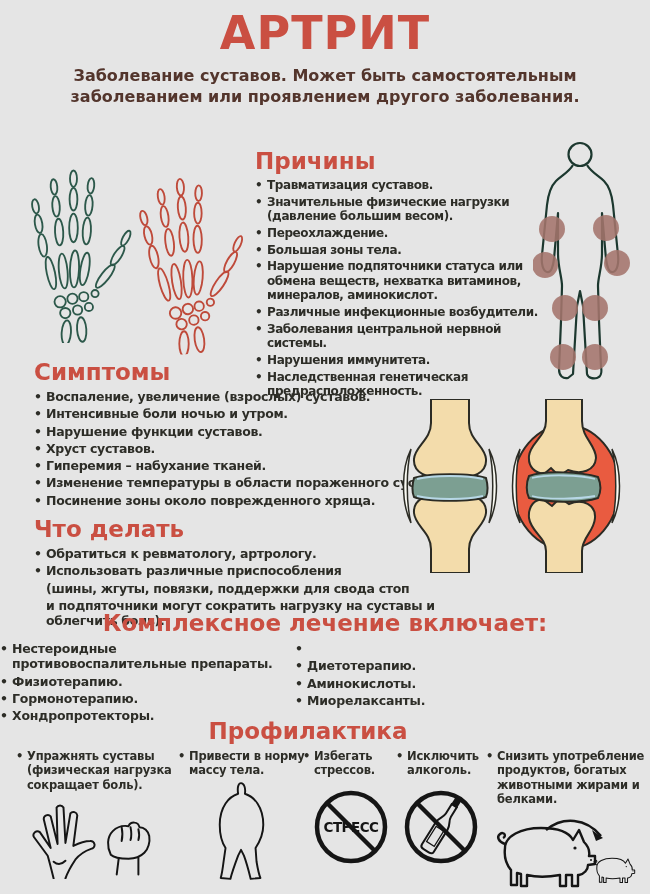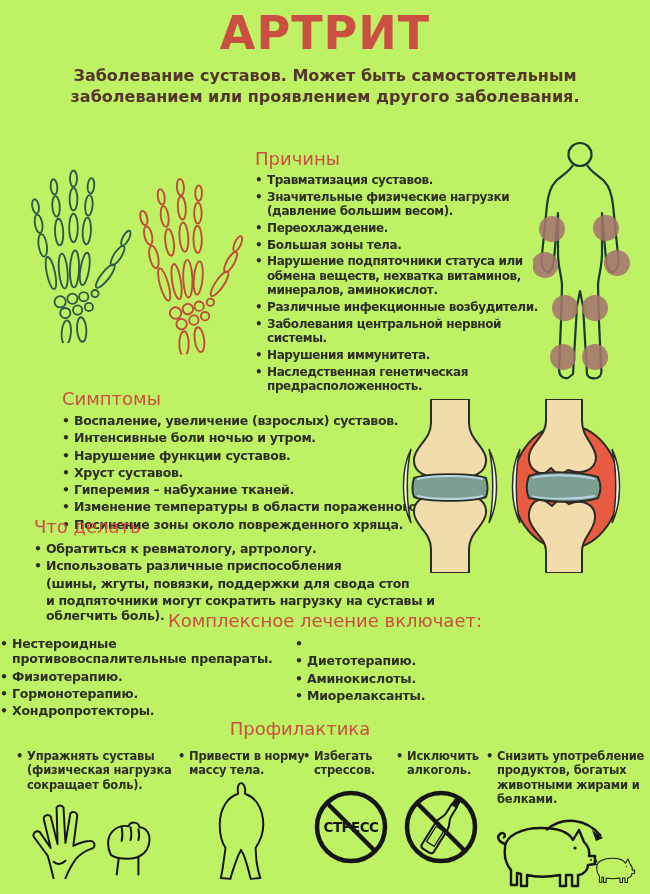--- a/index.html
+++ b/index.html
@@ -1,46 +1,46 @@
 <!DOCTYPE html>
 <html><head>
 <meta charset="utf-8">
 <style>
   html,body{margin:0;padding:0;background:#9aa69d;}
   .poster{
     position:relative;width:650px;height:894px;margin:0 auto;
-    background:#bef264;overflow:hidden;
+    background:#e5e5e5;overflow:hidden;
     font-family:"DejaVu Sans", sans-serif;color:#2d2d27;
   }
   .abs{position:absolute;}
   .title{
     left:0;top:6px;width:650px;text-align:center;
     font-size:46px;font-weight:bold;color:#ca4f42;letter-spacing:1px;
   }
   .subtitle{
     left:30px;top:66px;width:590px;text-align:center;
     font-size:16px;font-weight:bold;color:#53352c;line-height:1.3;
   }
-  .sechead{font-size:18px;font-weight:normal;color:#ca4f42;margin:0 0 4px 0;}
+  .sechead{font-size:23px;font-weight:bold;color:#ca4f42;margin:0 0 4px 0;}
   .center{text-align:center;}
   ul.blist{list-style:none;margin:0;padding:0;font-weight:bold;line-height:1.22;}
   ul.blist li{display:flex;margin:0 0 2px 0;}
   ul.blist .mark{flex:0 0 12px;}
   .causes{left:255px;top:148px;width:300px;}
   .causes ul.blist{font-size:12px;letter-spacing:-0.4px;}
-  .symptoms{left:34px;top:388px;width:462px;margin-left:28px;}
+  .symptoms{left:34px;top:359px;width:462px;}
   .symptoms ul.blist{font-size:12.5px;letter-spacing:-0.3px;}
   .whattodo{left:34px;top:516px;width:470px;}
   .whattodo ul.blist{font-size:12.5px;letter-spacing:-0.3px;}
   .treatment{left:0;top:610px;width:650px;}
   .treat-cols{display:flex;margin-top:5px;text-align:left;}
   .tcol-left{margin-left:95px;width:295px;}
   .tcol-right{width:250px;}
   .treatment ul.blist{font-size:12.5px;letter-spacing:-0.2px;}
-  .prevhead{left:8px;top:718px;width:584px;}
+  .prevhead{left:16px;top:718px;width:584px;}
   .prev-col{top:749px;display:flex;flex-direction:column;align-items:center;}
   .prev-text{display:flex;width:100%;font-size:11.5px;font-weight:bold;line-height:1.25;letter-spacing:-0.2px;}
   .prev-text .mark{flex:0 0 11px;}
   .pc1{left:16px;width:162px;}
   .pc2{left:178px;width:128px;}
   .pc3{left:303px;width:96px;}
   .pc4{left:396px;width:90px;}
   .pc5{left:486px;width:160px;}
   .icn{margin-top:7px;}
   .pc2 .icn{margin-top:2px;}

